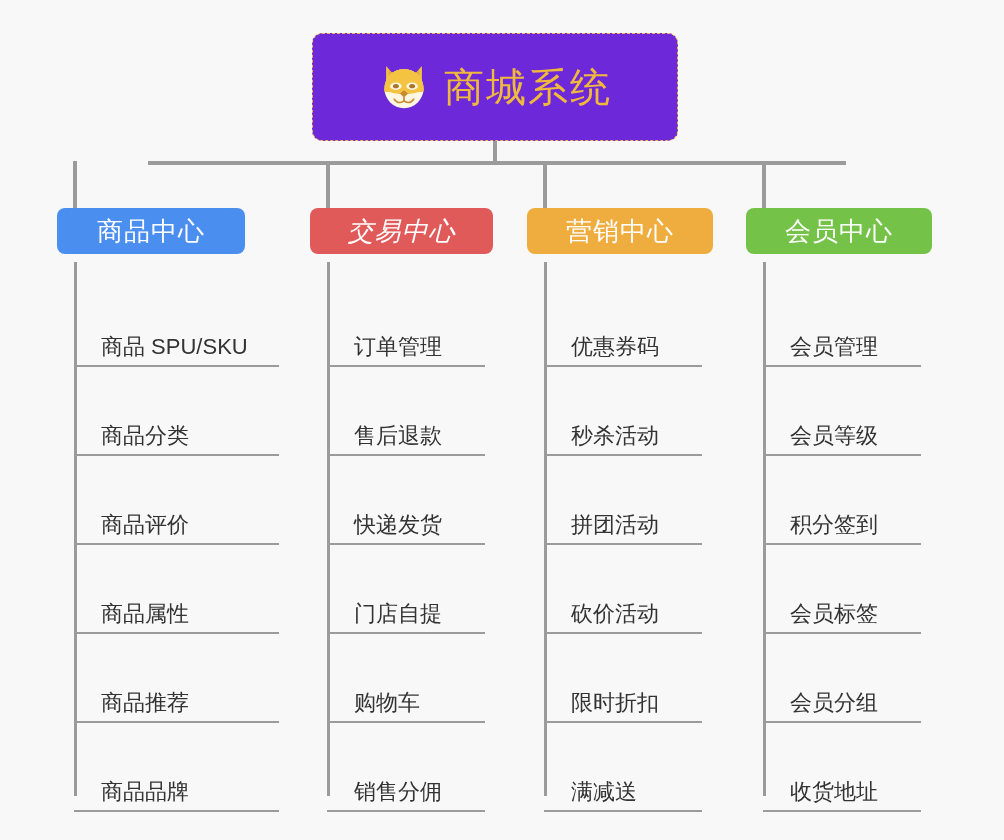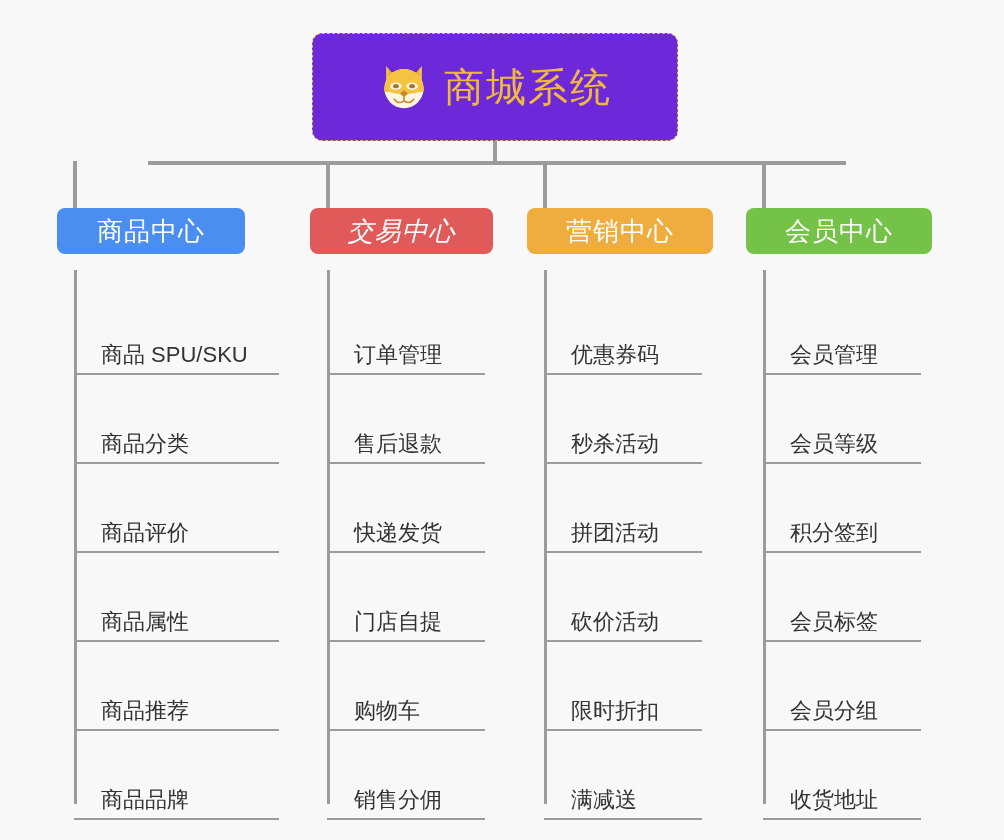--- a/index.html
+++ b/index.html
@@ -88,21 +88,21 @@
     align-items: center;
     justify-content: center;
     color: #ffffff;
     font-size: 26px;
     letter-spacing: 1px;
     white-space: nowrap;
   }
 
   .items {
     position: relative;
-    margin-top: 16px;
+    margin-top: 8px;
     padding-top: 16px;
   }
   .spine {
     position: absolute;
     left: 17px;
     top: 0;
     width: 3px;
     background: #9b9b9b;
   }
   .item {

